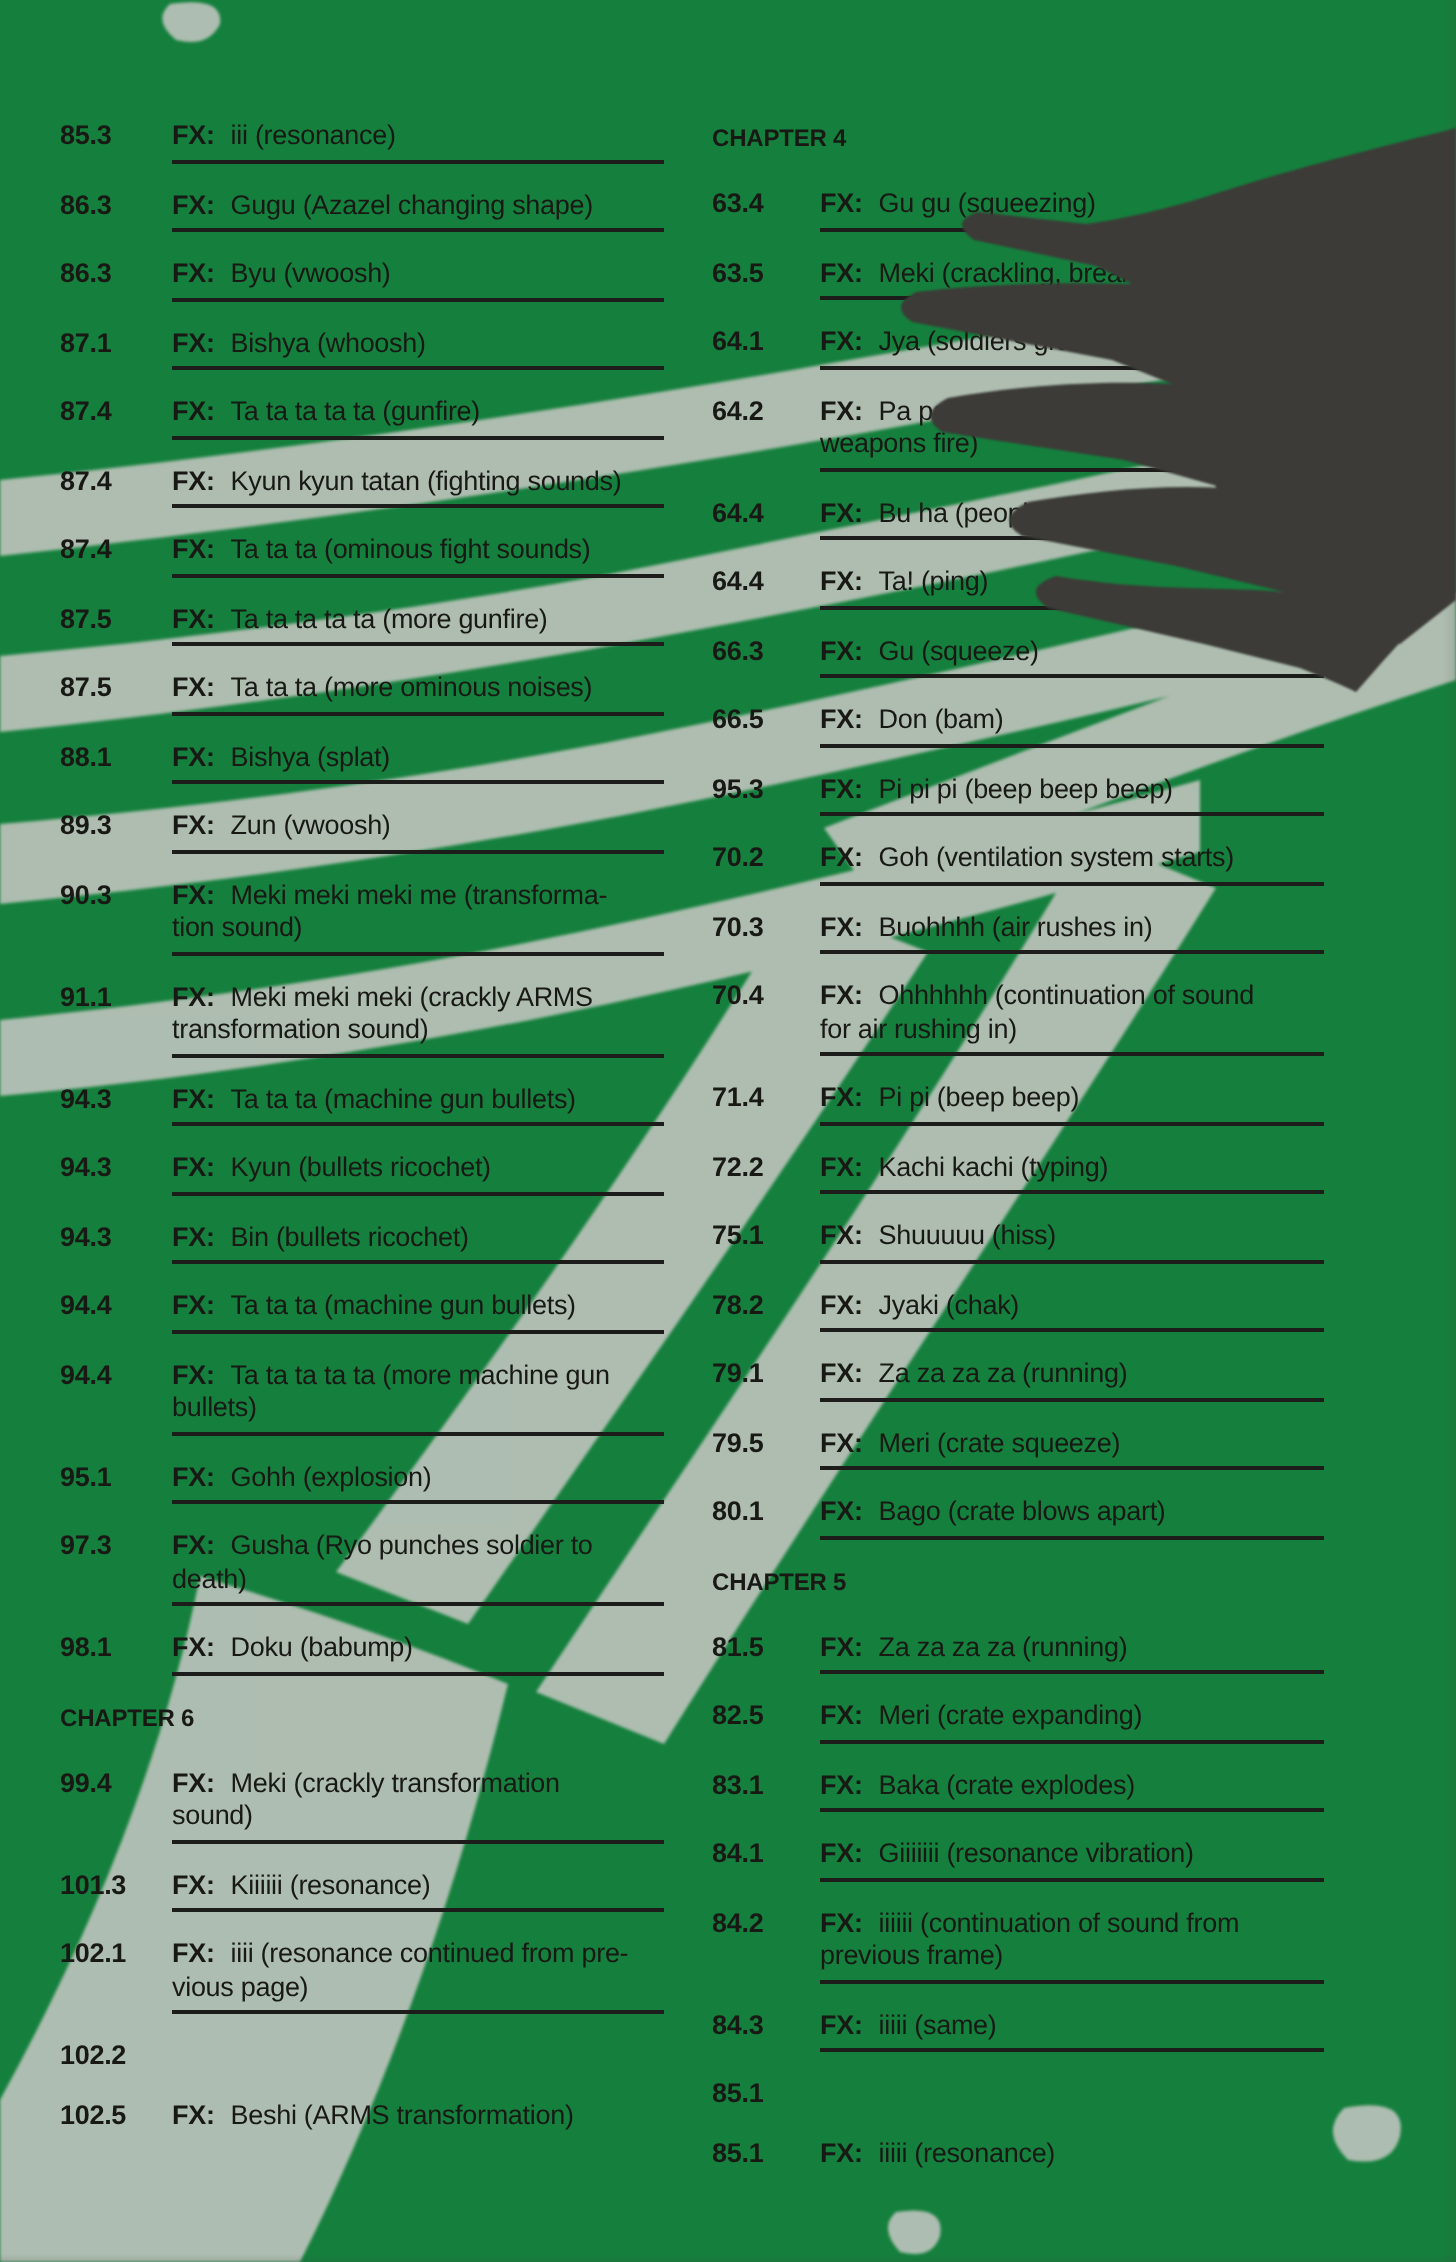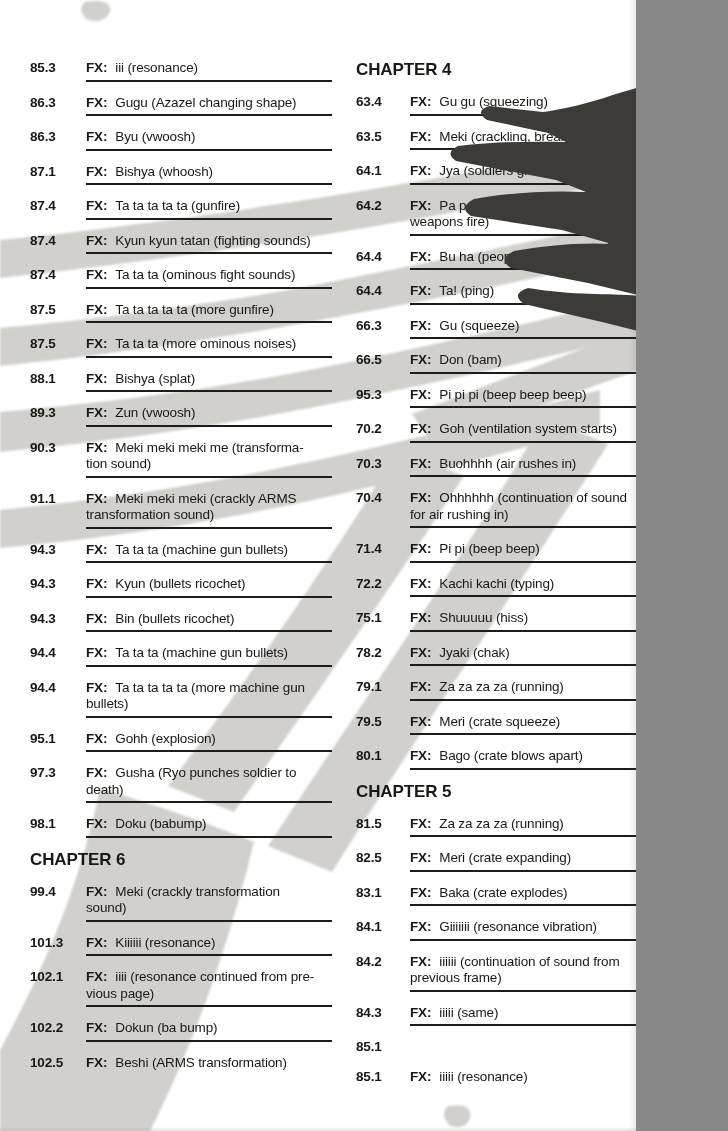--- a/index.html
+++ b/index.html
@@ -1,19 +1,19 @@
 <!DOCTYPE html>
 <html><head>
 <meta charset="utf-8">
 <style>
   html,body{margin:0;padding:0;background:#888;}
   .page{
     position:relative;
-    width:636px;height:1131px;
-    background:#ffffff;
+    width:728px;height:1131px;
+    background:#15803d;
     overflow:hidden;
     font-family:"Liberation Sans", sans-serif;
     color:#181814;
   }
   
   svg.streaks{
     position:absolute;left:0;top:0;width:728px;height:1131px;
     z-index:1;filter:blur(0.8px);
   }
   
@@ -24,21 +24,21 @@
   .col{position:absolute;z-index:2;}
   .col-left{left:30px;top:60px;width:302px;}
   .col-right{left:356px;top:58px;width:306px;}
   .entry{display:flex;margin-bottom:13px;font-size:13.5px;line-height:16.5px;letter-spacing:-0.15px;}
   .entry .num{flex:none;width:56px;font-weight:700;}
   .col-right .entry .num{width:54px;}
   .entry .txt{flex:1;padding-bottom:3px;}
   .entry.ruled .txt{border-bottom:2px solid #1c1c1a;}
   .fx-label{font-weight:700;margin-right:8px;text-align:center;}
   .fx-body{white-space:pre-line;}
-  .chapter{font-weight:700;font-size:17px;line-height:17px;margin:3px 0 16px 0;letter-spacing:-0.1px;}
+  .chapter{font-weight:700;font-size:12px;line-height:17px;margin:3px 0 16px 0;letter-spacing:-0.1px;}
   
   .page::after{content:"";position:absolute;right:0;top:0;width:7px;height:100%;
     background:linear-gradient(to left,rgba(60,60,55,0.10),rgba(60,60,55,0));z-index:4;}
   .page::before{content:"";position:absolute;left:0;bottom:0;width:100%;height:4px;
     background:linear-gradient(to top,rgba(60,60,55,0.14),rgba(60,60,55,0));z-index:4;}
 </style>
 </head>
 <body>
 
 <div class="page">
@@ -158,21 +158,20 @@
       <span class="num">101.3</span>
       <span class="txt"><span class="fx-label">FX:</span><span class="fx-body">Kiiiiii (resonance)</span></span>
     </div>
       <div class="entry ruled">
       <span class="num">102.1</span>
       <span class="txt"><span class="fx-label">FX:</span><span class="fx-body">iiii (resonance continued from pre-
 vious page)</span></span>
     </div>
       <div class="entry ruled">
       <span class="num">102.2</span>
-      <span class="txt"><span class="fx-label">FX:</span><span class="fx-body">Dokun (ba bump)</span></span>
     </div>
       <div class="entry">
       <span class="num">102.5</span>
       <span class="txt"><span class="fx-label">FX:</span><span class="fx-body">Beshi (ARMS transformation)</span></span>
     </div>
     </div>
   <div class="col col-right" id="col-right">
       <div class="chapter">CHAPTER 4</div>
       <div class="entry ruled">
       <span class="num">63.4</span>

